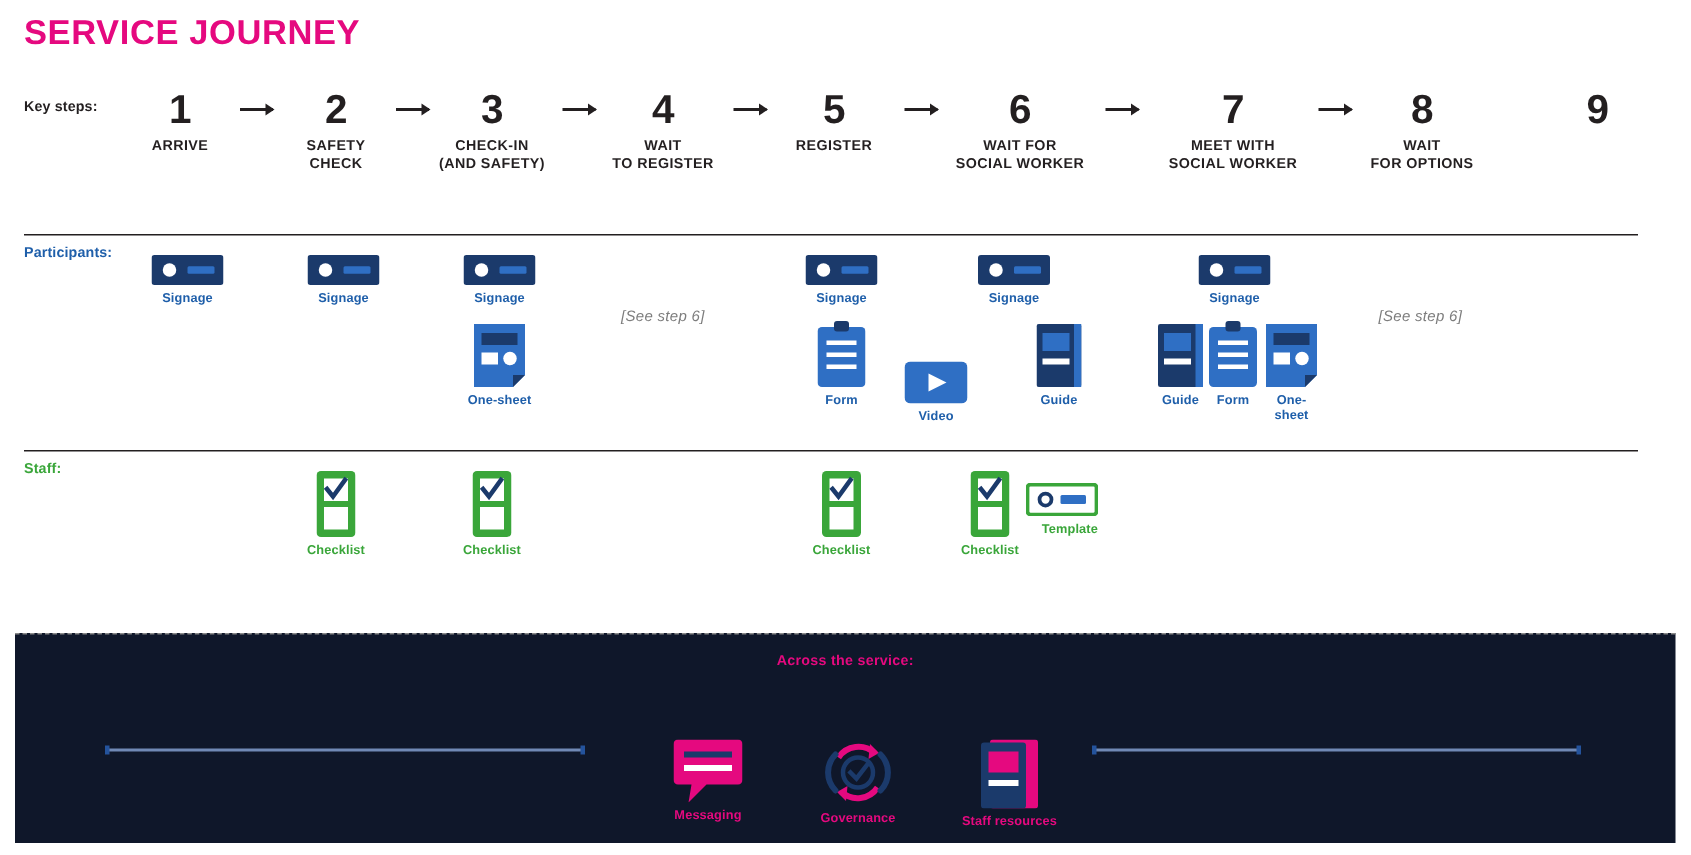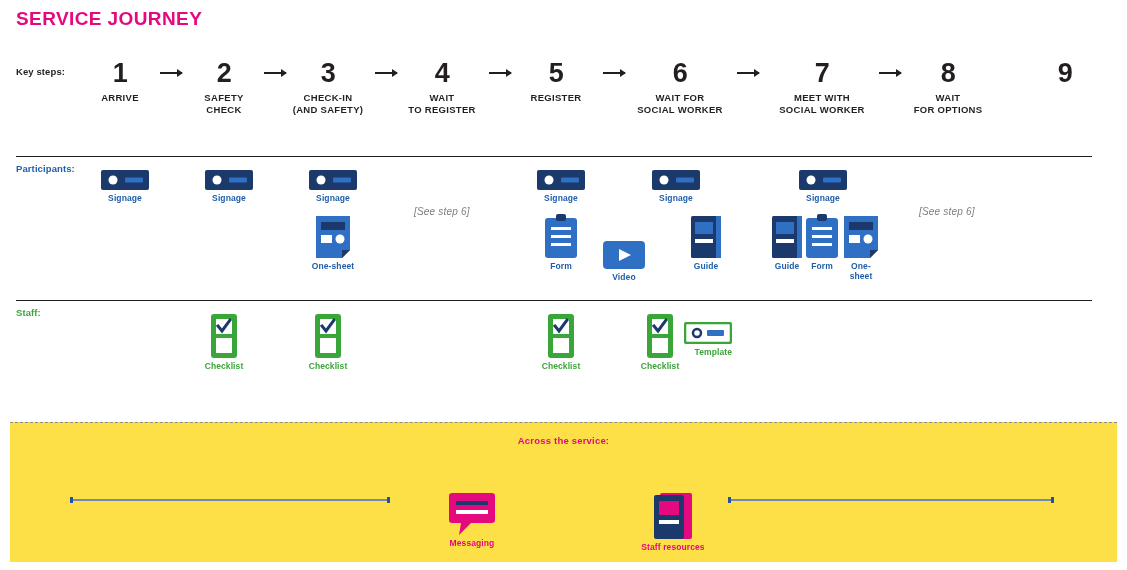--- a/index.html
+++ b/index.html
@@ -8,21 +8,21 @@
     background:#ffffff;
     font-family:"Liberation Sans", sans-serif;
     overflow:hidden;
     position:relative;
   }
   .page{position:relative;width:1127px;height:570px;}
 
   
   .title{
     position:absolute;left:16px;top:8px;
-    font-size:19px;font-weight:bold;letter-spacing:.4px;
+    font-size:23px;font-weight:bold;letter-spacing:.4px;
     color:#e5097f;
   }
 
   
   .row-label{
     position:absolute;font-size:9.5px;font-weight:bold;
     letter-spacing:.1px;
   }
   .row-label.key{left:16px;top:66px;color:#231f20;font-weight:bold;}
   .row-label.participants{left:16px;top:163px;color:#1f5faa;}
@@ -73,21 +73,21 @@
     position:absolute;font-size:10px;font-style:italic;color:#7d7d7d;
     letter-spacing:.2px;
   }
 
   
   .ico{display:block;margin:0 auto;}
 
   
   .band{
     position:absolute;left:10px;top:422px;width:1107px;height:140px;
-    background:#fde047;
+    background:#0f172a;
     border-top:1px dashed #8a8a8a;
     box-sizing:border-box;
   }
   .band-title{
     position:absolute;left:0;right:0;top:12px;text-align:center;
     font-size:9.5px;font-weight:bold;color:#e5097f;letter-spacing:.2px;
   }
   .band-line{
     position:absolute;height:2px;background:#7089b5;top:76px;
   }
@@ -388,20 +388,35 @@
         <div class="icon-wrap">
           <svg class="ico" width="46" height="42" viewBox="0 0 46 42">
             <path d="M3 0 H43 A3 3 0 0 1 46 3 V27 A3 3 0 0 1 43 30 H22 L10 42 L12 30 H3 A3 3 0 0 1 0 27 V3 A3 3 0 0 1 3 0 Z" fill="#e5097f"></path>
             <rect x="7" y="8" width="32" height="4" fill="#1b3a6b"></rect>
             <rect x="7" y="17" width="32" height="4" fill="#ffffff"></rect>
           </svg>
           <div class="icon-cap cap-pink">Messaging</div>
         </div>
       </div>
 
+      <div class="band-ico-cell" style="left:518px;width:88px;top:22px;">
+        <div class="icon-wrap">
+          <svg class="ico" width="46" height="44" viewBox="0 0 46 44">
+            <path d="M10 12 A16 16 0 0 1 34 9" stroke="#e5097f" stroke-width="4" fill="none"></path>
+            <path d="M31 3 L37 9 L30 13 Z" fill="#e5097f"></path>
+            <path d="M36 32 A16 16 0 0 1 12 35" stroke="#e5097f" stroke-width="4" fill="none"></path>
+            <path d="M15 41 L9 35 L16 31 Z" fill="#e5097f"></path>
+            <path d="M8 10 A17 17 0 0 0 8 34" stroke="#1b3a6b" stroke-width="4" fill="none" stroke-linecap="round"></path>
+            <path d="M38 10 A17 17 0 0 1 38 34" stroke="#1b3a6b" stroke-width="4" fill="none" stroke-linecap="round"></path>
+            <circle cx="23" cy="22" r="10" fill="none" stroke="#1b3a6b" stroke-width="3"></circle>
+            <path d="M18 22 L22 26 L29 17" stroke="#1b3a6b" stroke-width="3" fill="none" stroke-linecap="square"></path>
+          </svg>
+          <div class="icon-cap cap-pink">Governance</div>
+        </div>
+      </div>
 
       <div class="band-ico-cell" style="left:619px;width:88px;top:22px;">
         <div class="icon-wrap">
           <svg class="ico" width="38" height="46" viewBox="0 0 38 46">
             <rect x="6" y="0" width="32" height="46" rx="2" fill="#e5097f"></rect>
             <rect x="0" y="2" width="30" height="44" rx="2" fill="#1b3a6b"></rect>
             <rect x="5" y="8" width="20" height="14" fill="#e5097f"></rect>
             <rect x="5" y="27" width="20" height="4" fill="#ffffff"></rect>
           </svg>
           <div class="icon-cap cap-pink">Staff resources</div>

